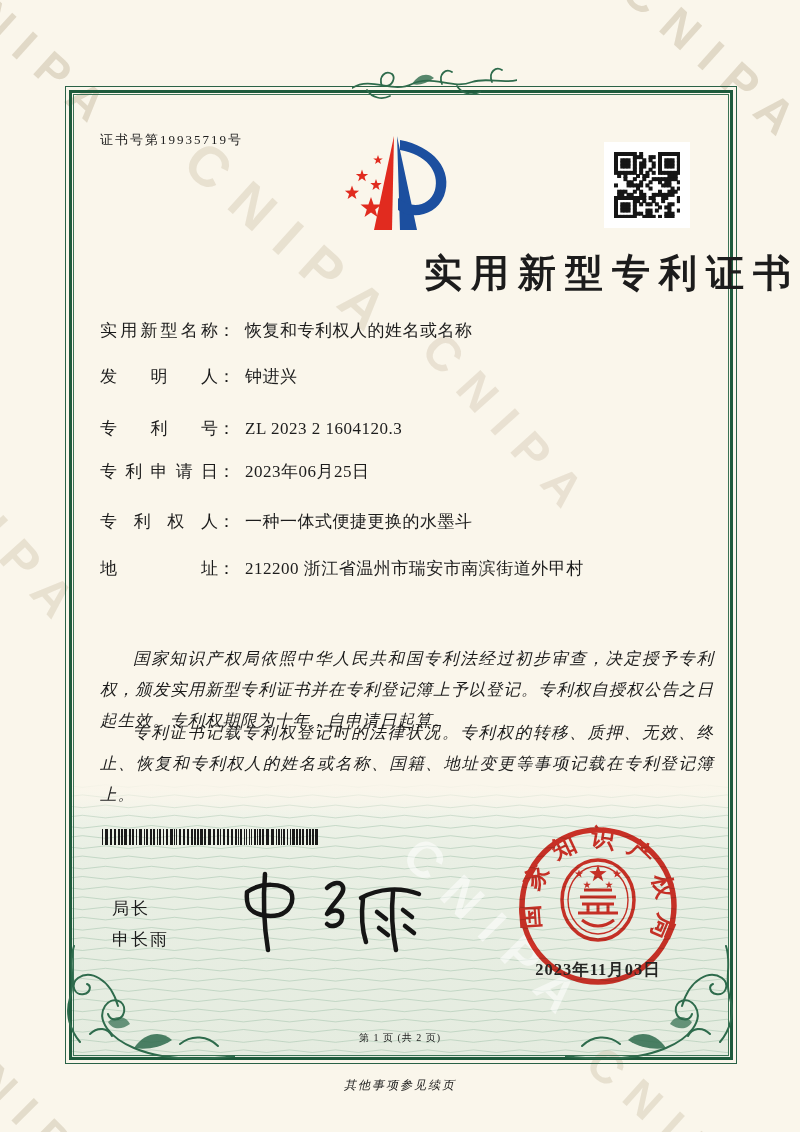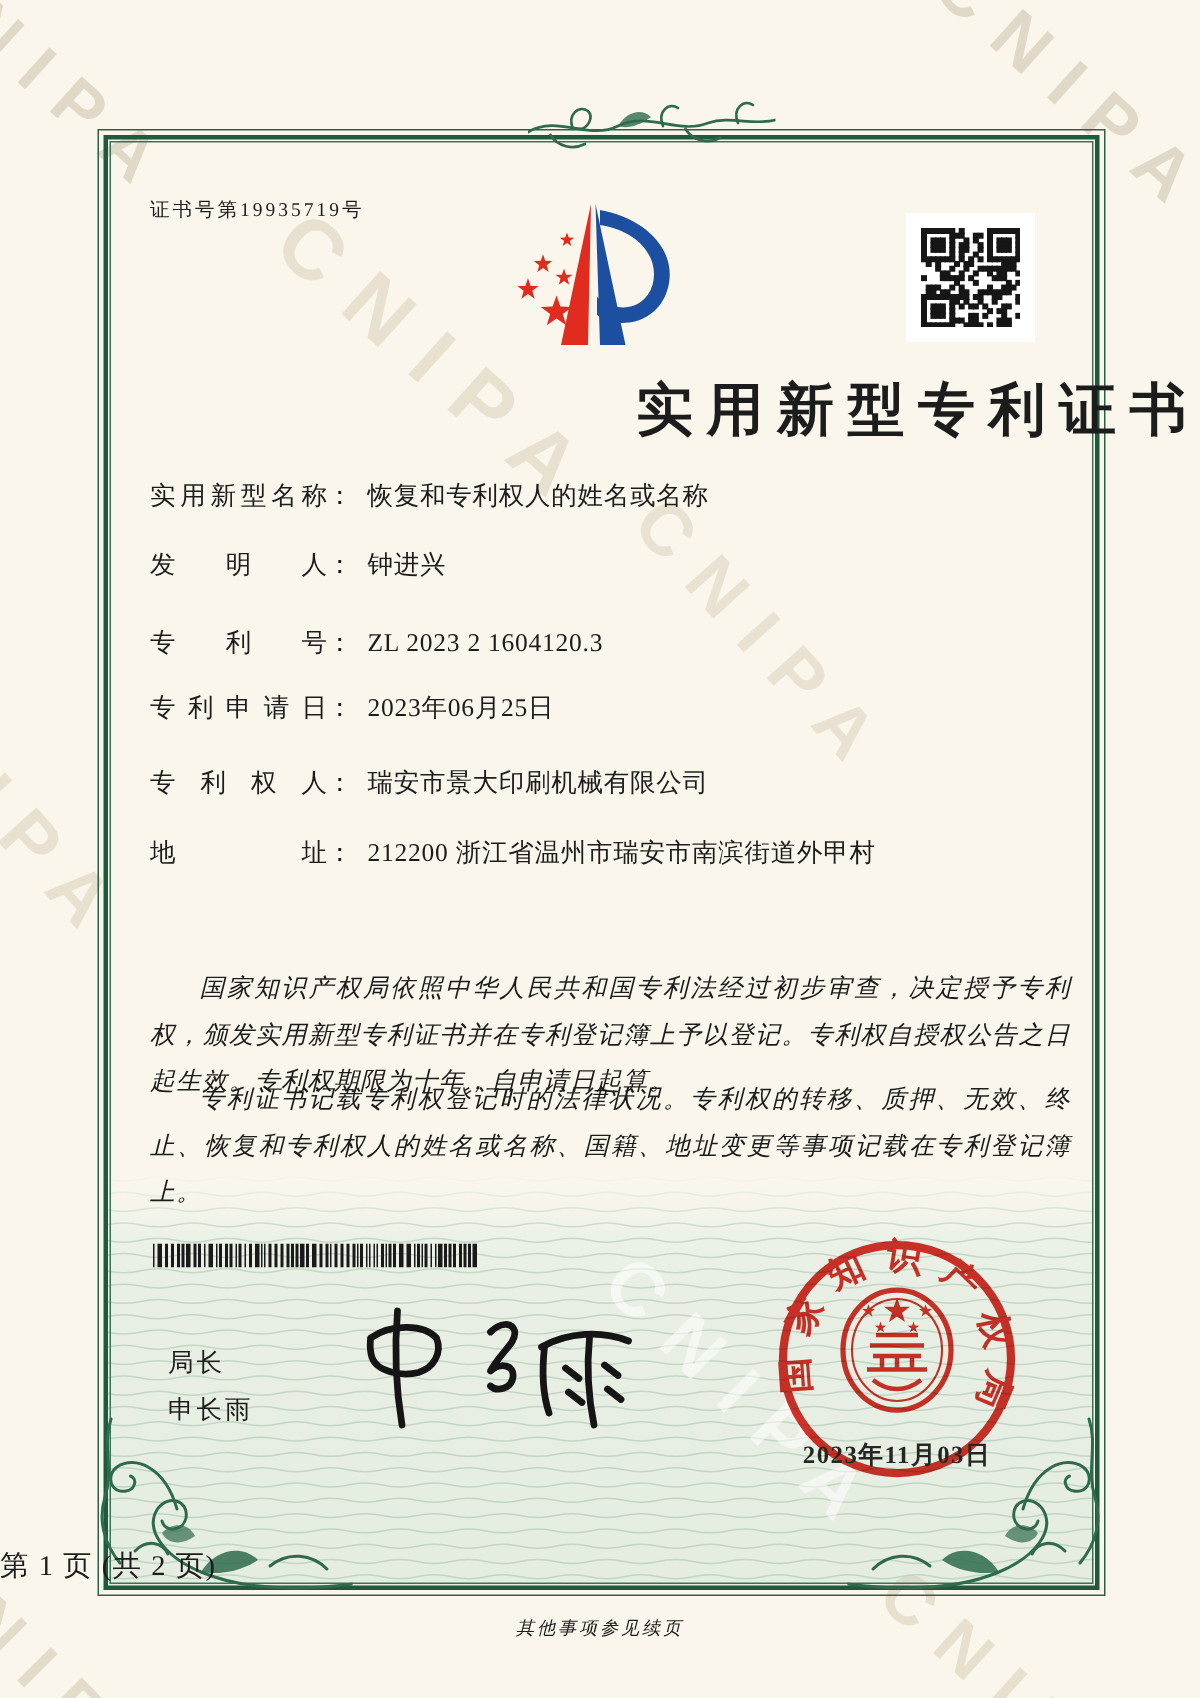--- a/index.html
+++ b/index.html
@@ -27,21 +27,21 @@
   .lbl{display:inline-block;width:118px;text-align:justify;text-align-last:justify;vertical-align:top;}
   .colon{display:inline-block;margin:0 2px 0 0;}
   .val{display:inline-block;margin-left:8px;letter-spacing:.5px;}
   .grant2{position:absolute;left:252px;top:0;}
   .grant2 .lbl{width:110px;}
   .para{position:absolute;left:100px;width:614px;font-size:16.5px;line-height:31px;font-style:italic;
         letter-spacing:1px;text-indent:33px;z-index:4;text-align:justify;}
   .officer{position:absolute;left:112px;font-size:17px;z-index:5;letter-spacing:2px;}
   .sig{position:absolute;left:235px;top:868px;z-index:5;}
   .seal{position:absolute;left:508px;top:816px;z-index:6;mix-blend-mode:multiply;opacity:.94;}
-  .pageinfo{position:absolute;left:0;top:1031px;width:100%;font-size:19px;letter-spacing:1px;z-index:4;}
+  .pageinfo{position:absolute;left:0;top:1031px;width:100%;text-align:center;font-size:10px;letter-spacing:1px;z-index:4;}
   .contnote{position:absolute;left:0;top:1077px;width:100%;text-align:center;font-size:12px;font-style:italic;
             letter-spacing:2px;z-index:4;}
   .qr{position:absolute;left:604px;top:142px;width:86px;height:86px;background:#fff;z-index:4;}
   .qr svg{position:absolute;left:10px;top:10px;}
   .logo{position:absolute;left:338px;top:130px;z-index:4;}
   .barcode{position:absolute;left:102px;top:829px;z-index:5;}
 </style>
 </head>
 <body>
 
@@ -381,21 +381,21 @@
   <div class="row" style="top:365px">
     <span class="lbl">发明人</span><span class="colon">：</span><span class="val">钟进兴</span>
   </div>
   <div class="row" style="top:417px">
     <span class="lbl">专利号</span><span class="colon">：</span><span class="val">ZL 2023 2 1604120.3</span>
   </div>
   <div class="row" style="top:460px">
     <span class="lbl">专利申请日</span><span class="colon">：</span><span class="val">2023年06月25日</span>
   </div>
   <div class="row" style="top:510px">
-    <span class="lbl">专利权人</span><span class="colon">：</span><span class="val">瑞安市景大印刷机械有限公司</span>
+    <span class="lbl">专利权人</span><span class="colon">：</span><span class="val">一种一体式便捷更换的水墨斗</span>
   </div>
   <div class="row" style="top:557px">
     <span class="lbl">地址</span><span class="colon">：</span><span class="val">212200 浙江省温州市瑞安市南滨街道外甲村</span>
   </div>
 
   <div class="para" style="top:643px">国家知识产权局依照中华人民共和国专利法经过初步审查，决定授予专利权，颁发实用新型专利证书并在专利登记簿上予以登记。专利权自授权公告之日起生效。专利权期限为十年，自申请日起算。</div>
   <div class="para" style="top:717px">专利证书记载专利权登记时的法律状况。专利权的转移、质押、无效、终止、恢复和专利权人的姓名或名称、国籍、地址变更等事项记载在专利登记簿上。</div>
 
   <svg class="barcode" id="barcode" width="216" height="16">
       <rect x="0" y="0" width="1" height="16" fill="#1a1a1a"></rect>

